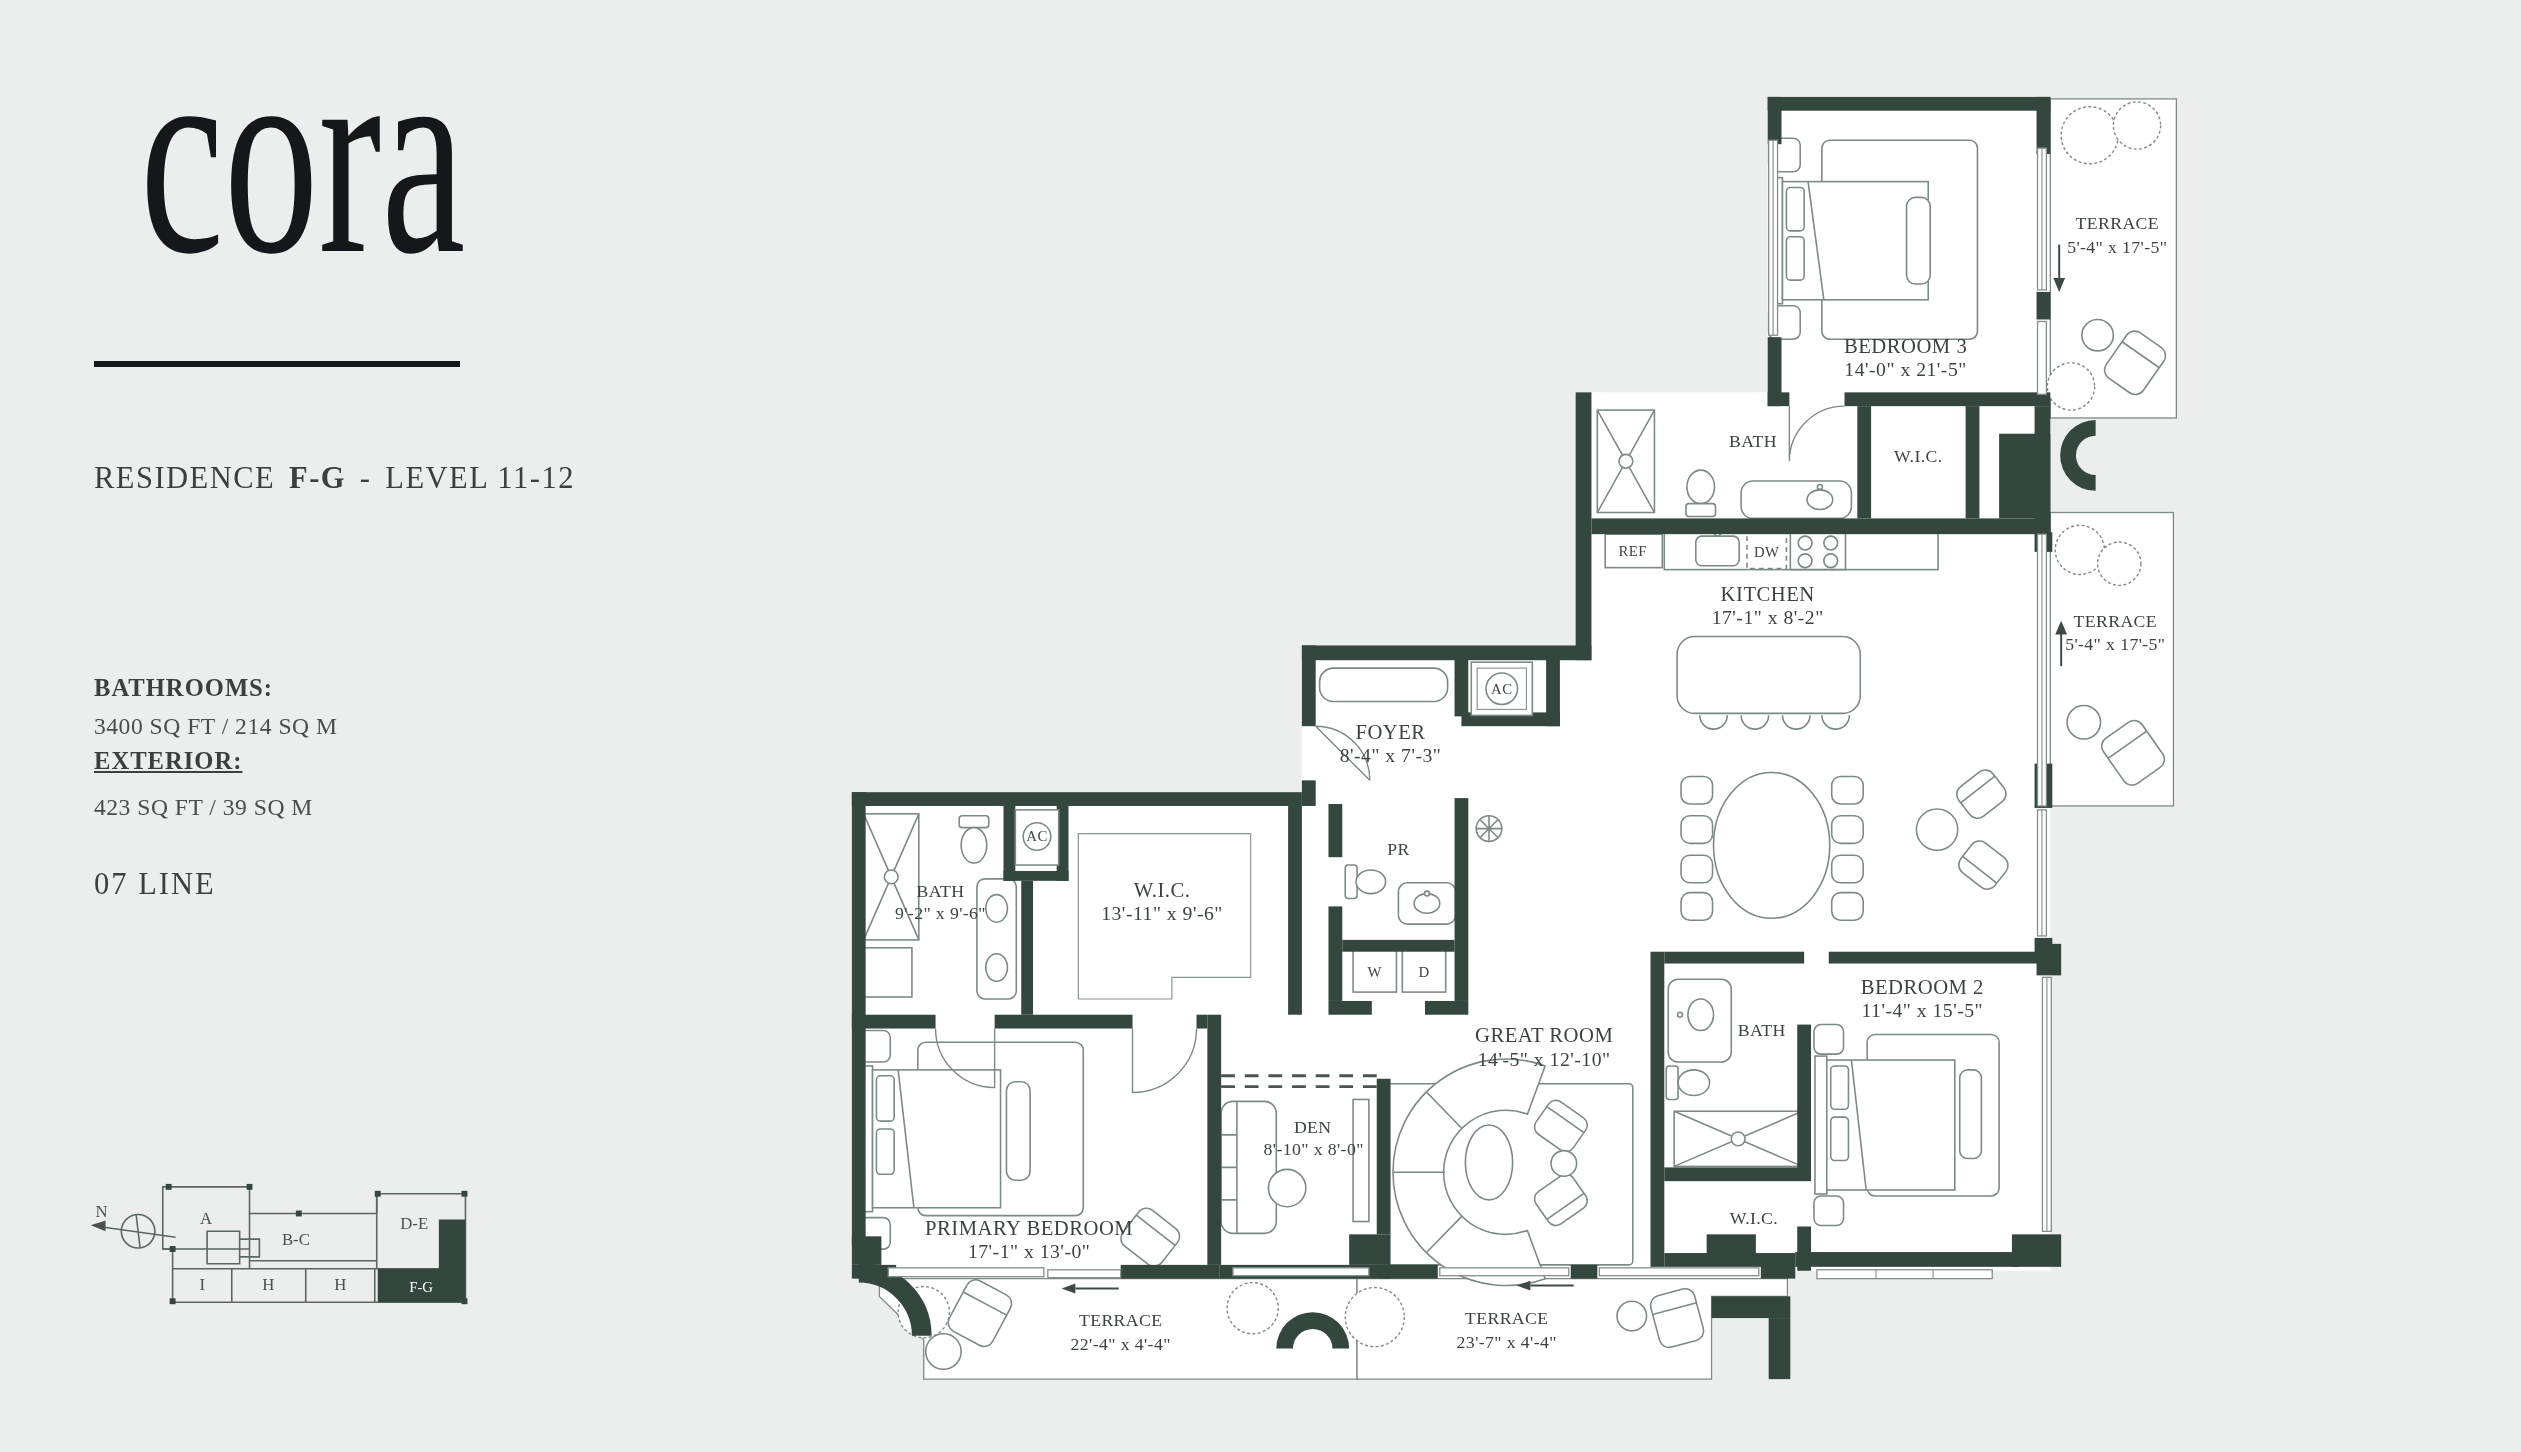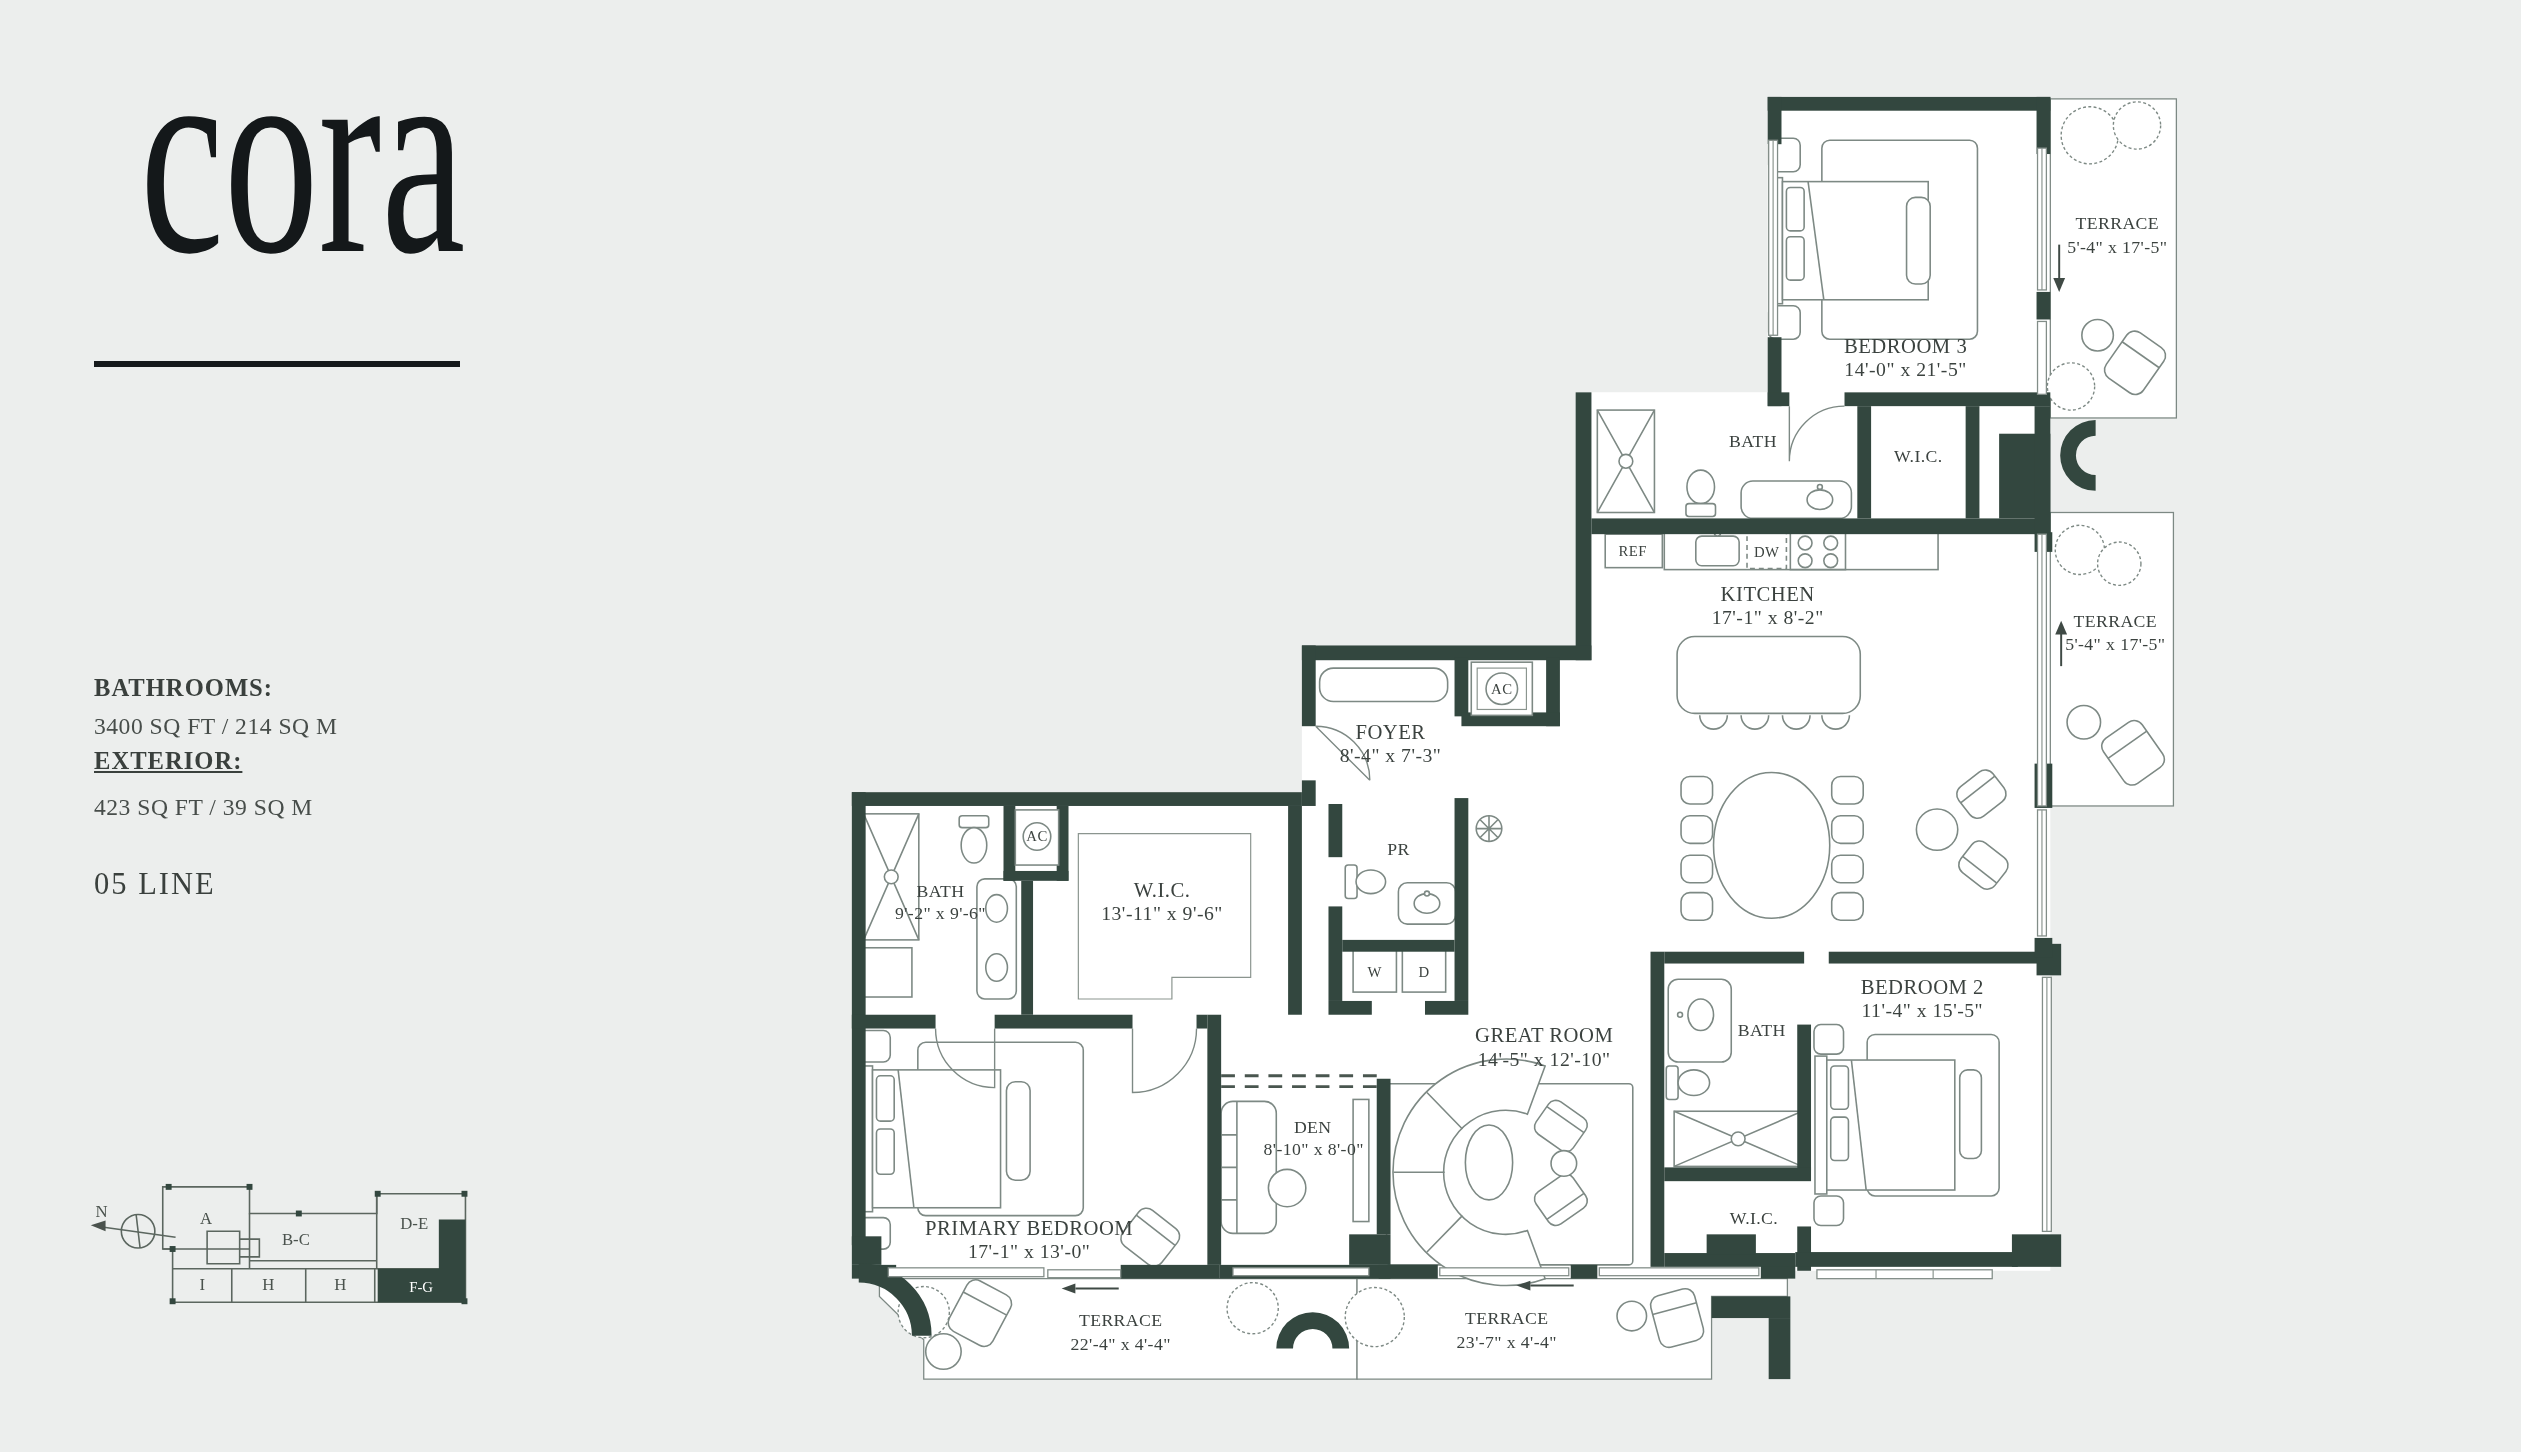--- a/index.html
+++ b/index.html
@@ -42,27 +42,30 @@
 <body>
 
 <div id="canvas">
 
   <svg class="abs logo-svg" style="left:138px;top:39px;" width="355" height="276" viewBox="0 0 360 280">
     <text x="2" y="215" font-size="290" textLength="330" lengthAdjust="spacingAndGlyphs">cora</text>
   </svg>
 
   <div class="abs rule"></div>
 
+  <div class="abs res-line">
+    <span>RESIDENCE</span><span class="u">F-G</span><span class="dsh">-</span><span>LEVEL 11-12</span>
+  </div>
 
 
   <div class="abs st-h" style="left:94px;top:674px;">BATHROOMS:</div>
   <div class="abs st-v" style="left:94px;top:713px;">3400 SQ FT / 214 SQ M</div>
   <div class="abs st-h" style="left:94px;top:747px;text-decoration:underline;">EXTERIOR:</div>
   <div class="abs st-v" style="left:94px;top:794px;">423 SQ FT / 39 SQ M</div>
-  <div class="abs line07">05 LINE</div>
+  <div class="abs line07">07 LINE</div>
 
   <svg class="abs" style="left:74px;top:1172px;" width="424" height="153" viewBox="75 1190 430 155">
     <g>
       <circle cx="140" cy="1250" r="17" class="kp-ln"></circle>
       <line x1="98" y1="1245" x2="178" y2="1256" class="kp-ln"></line>
       <line x1="138" y1="1233" x2="142" y2="1267" class="kp-ln"></line>
       <polygon points="92,1244 107,1239 107,1250" fill="#4a524d"></polygon>
       <text x="103" y="1236" class="kp">N</text>
     </g>
     <g>

